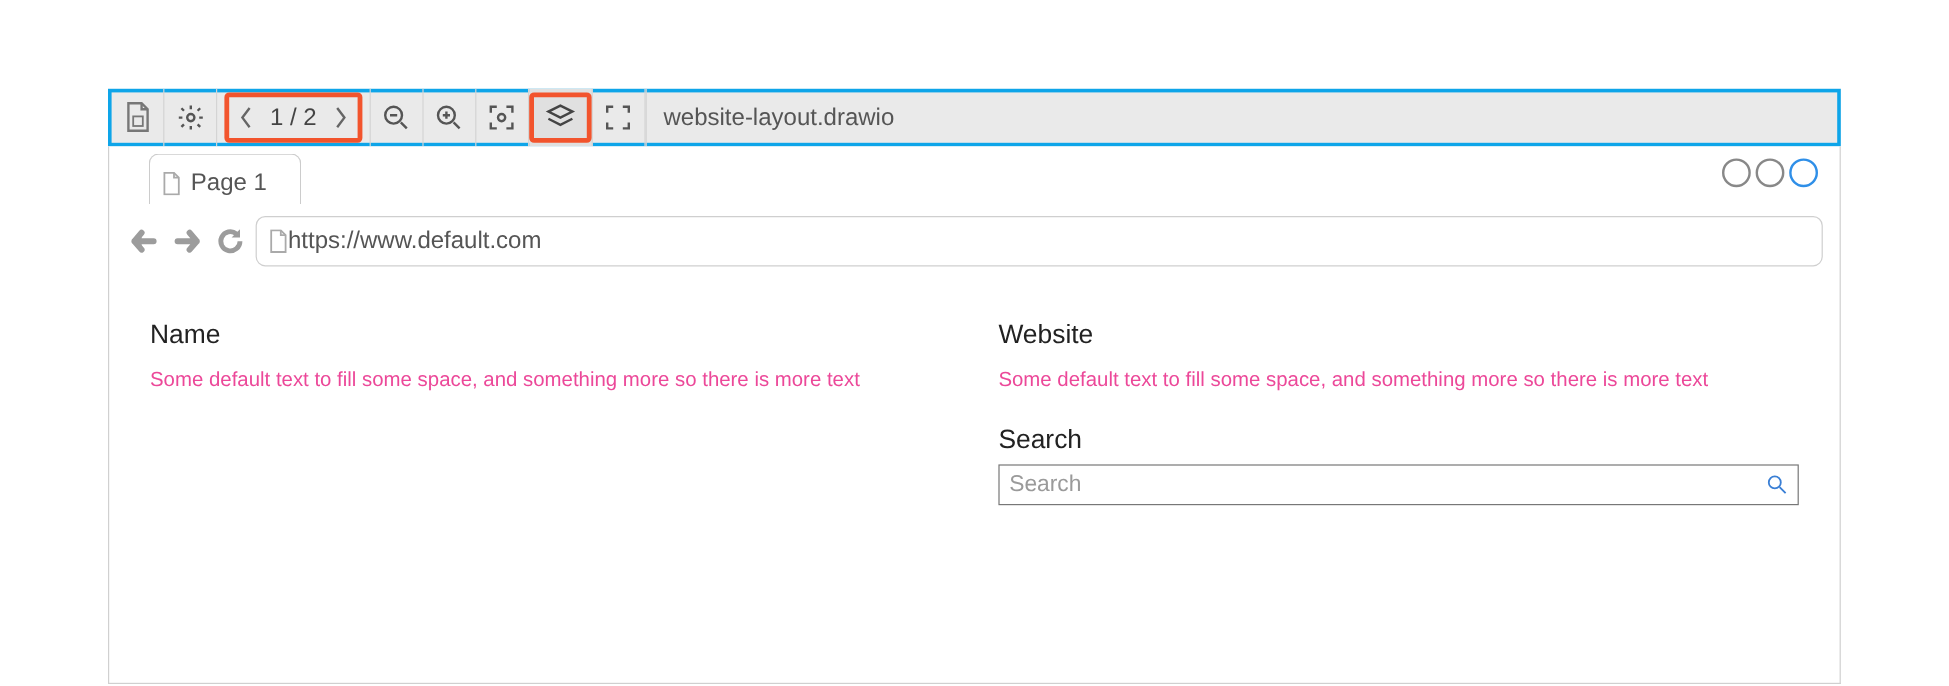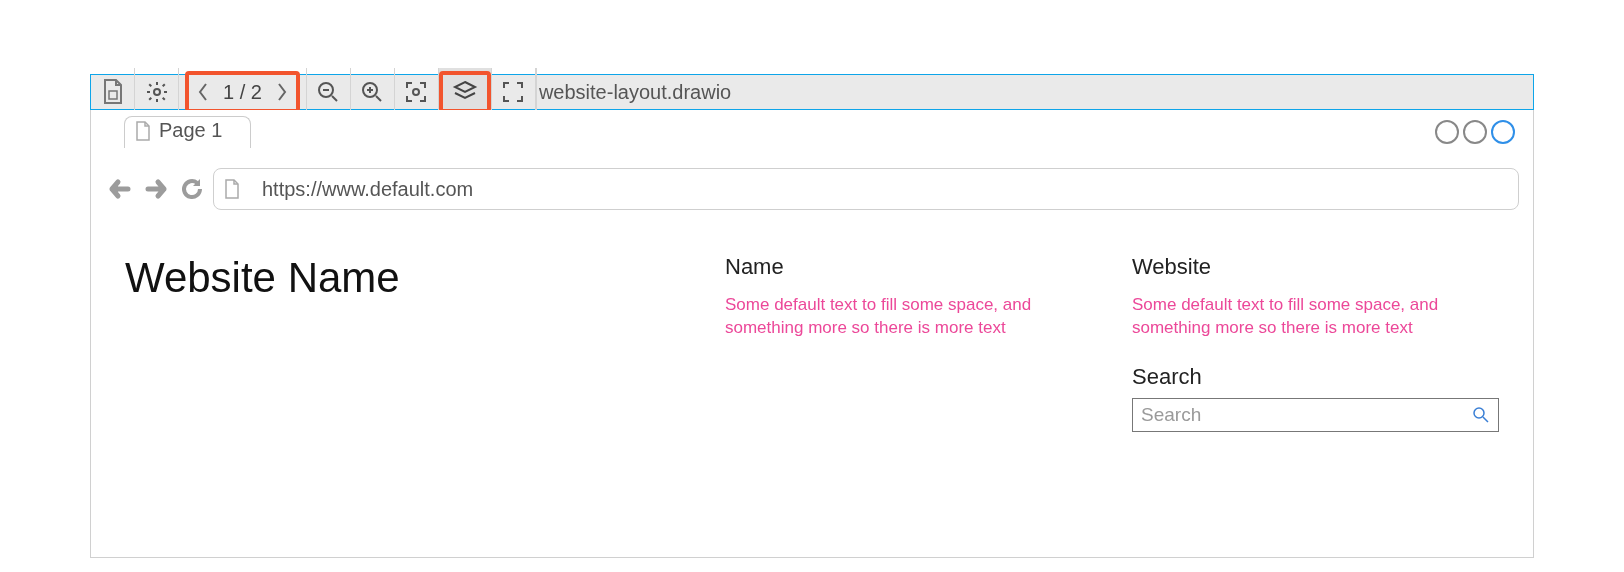--- a/index.html
+++ b/index.html
@@ -15,23 +15,23 @@
     position: absolute;
     left: 90px;
     top: 74px;
     right: 90px;
     bottom: 0;
     background: #fff;
   }
   .toolbar {
     display: flex;
     align-items: center;
-    height: 36px;
+    height: 48px;
     background: #eaeaea;
-    border: 1px solid #0ea5e9;
+    border: 3px solid #0ea5e9;
   }
   .tb-btn {
     height: 48px;
     min-width: 44px;
     display: flex;
     align-items: center;
     justify-content: center;
     border-right: 1px solid #d4d4d4;
     color: #555;
     position: relative;
@@ -59,21 +59,21 @@
     color: #666;
   }
   .highlight-box {
     border: 4px solid #f2542d;
     border-radius: 4px;
     height: 42px;
     display: flex;
     align-items: center;
   }
   .filename {
-    padding: 0 2px;
+    padding: 0 14px;
     font-size: 20px;
     color: #555;
   }
   .divider { width:1px; height:48px; background:#d4d4d4; }
 
   
   .layers-dropdown {
     position: absolute;
     left: 422px;
     top: 51px;
@@ -104,21 +104,21 @@
     position: relative;
   }
   .page-tab {
     position: absolute;
     left: 33px;
     top: 6px;
     background: #fff;
     border: 1px solid #ccc;
     border-bottom: none;
     border-radius: 8px 8px 0 0;
-    padding: 2px 28px 6px 10px;
+    padding: 12px 28px 6px 10px;
     display: flex;
     align-items: center;
     gap: 8px;
     font-size: 20px;
     color: #555;
   }
   .window-dots {
     position: absolute;
     right: 18px;
     top: 10px;
@@ -147,21 +147,21 @@
   }
   .nav-btn { width:30px; height:30px; display:flex; align-items:center; justify-content:center; color:#9c9c9c; }
   .url-bar {
     flex: 1;
     height: 42px;
     border: 1px solid #cfcfcf;
     border-radius: 8px;
     display: flex;
     align-items: center;
     padding: 0 10px;
-    gap: 22px;
+    gap: 0;
     font-size: 20px;
     color: #555;
   }
   .content-row {
     display: flex;
     padding: 30px 24px 0 24px;
     gap: 40px;
   }
   .site-title {
     font-size: 42px;
@@ -335,21 +335,20 @@
         <div class="url-bar">
           <svg width="16" height="20" viewBox="0 0 16 20">
               <path d="M2 1h8l4 4v14H2z" fill="none" stroke="#aaa" stroke-width="1.5"></path>
               <path d="M10 1v4h4" fill="none" stroke="#aaa" stroke-width="1.5"></path>
             </svg>
           <span>https://www.default.com</span>
         </div>
       </div>
 
       <div class="content-row">
-        <div class="site-title">Website Name</div>
 
         <div class="col">
           <h3>Name</h3>
           <p>Some default text to fill some space, and something more so there is more text</p>
         </div>
 
         <div class="col">
           <h3>Website</h3>
           <p>Some default text to fill some space, and something more so there is more text</p>
           <div class="search-label">Search</div>

